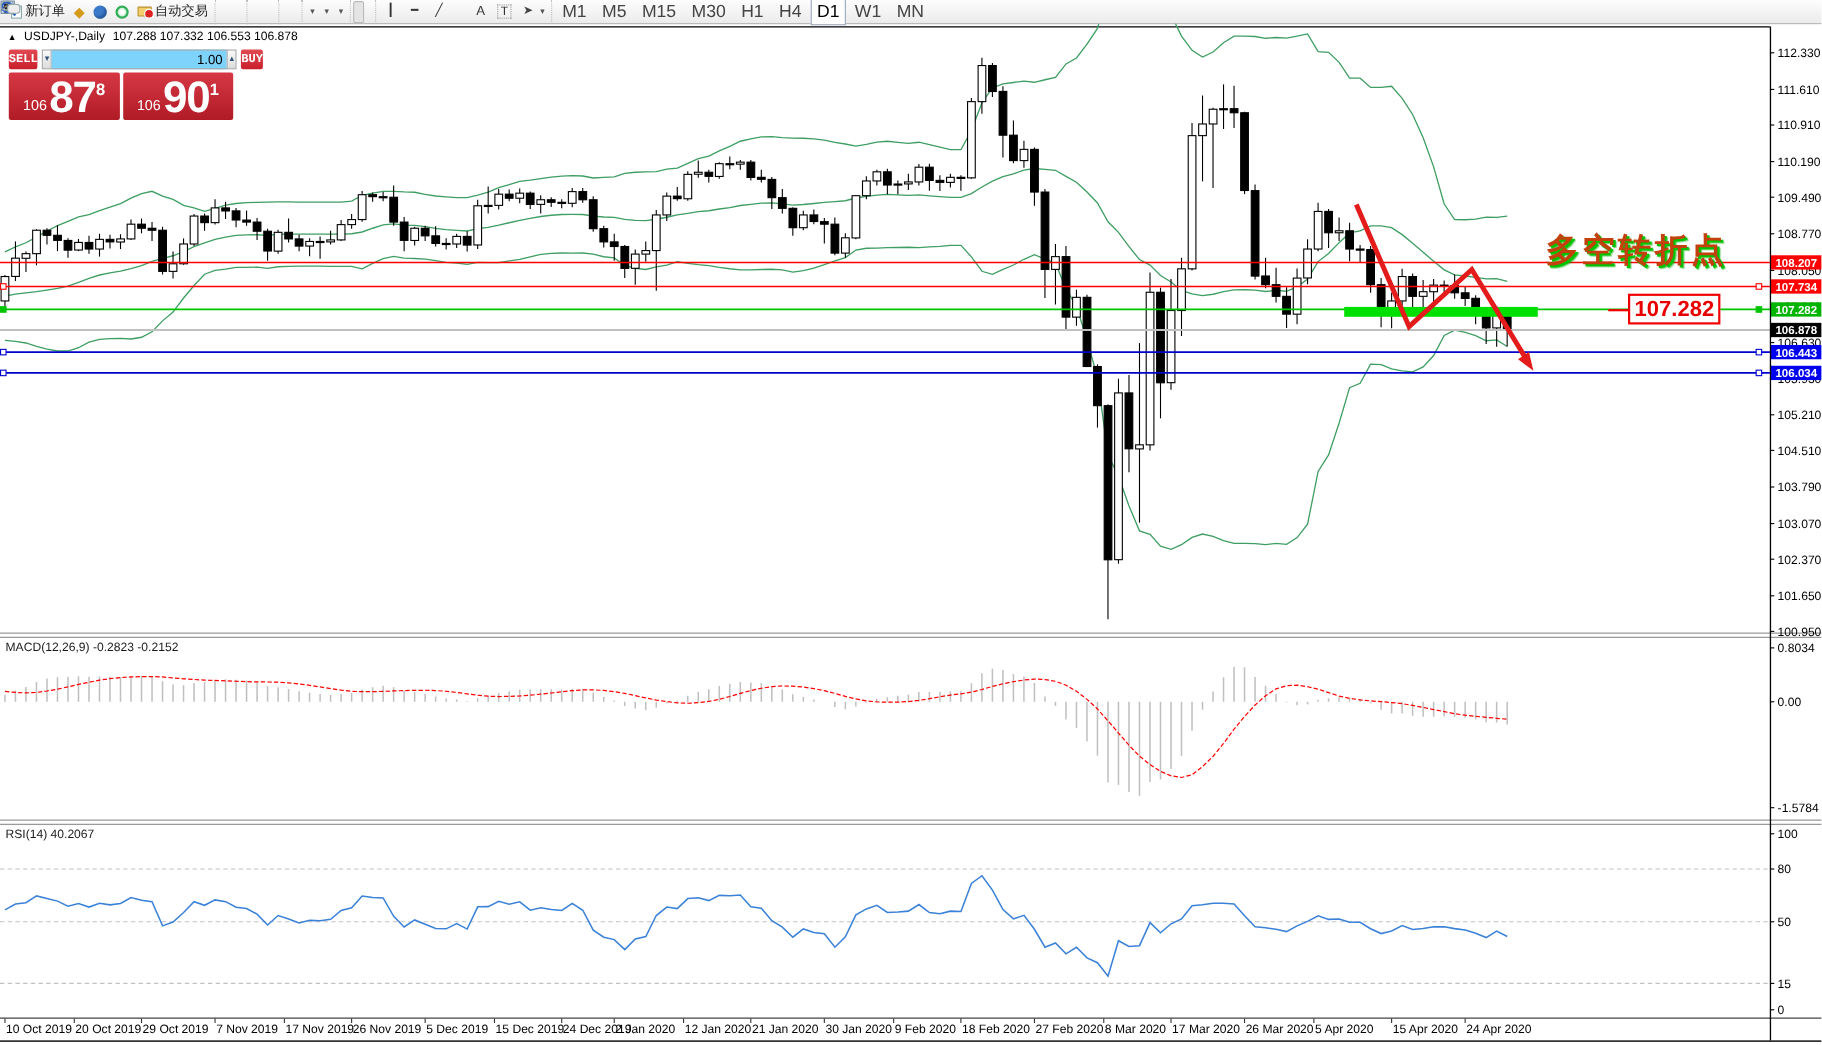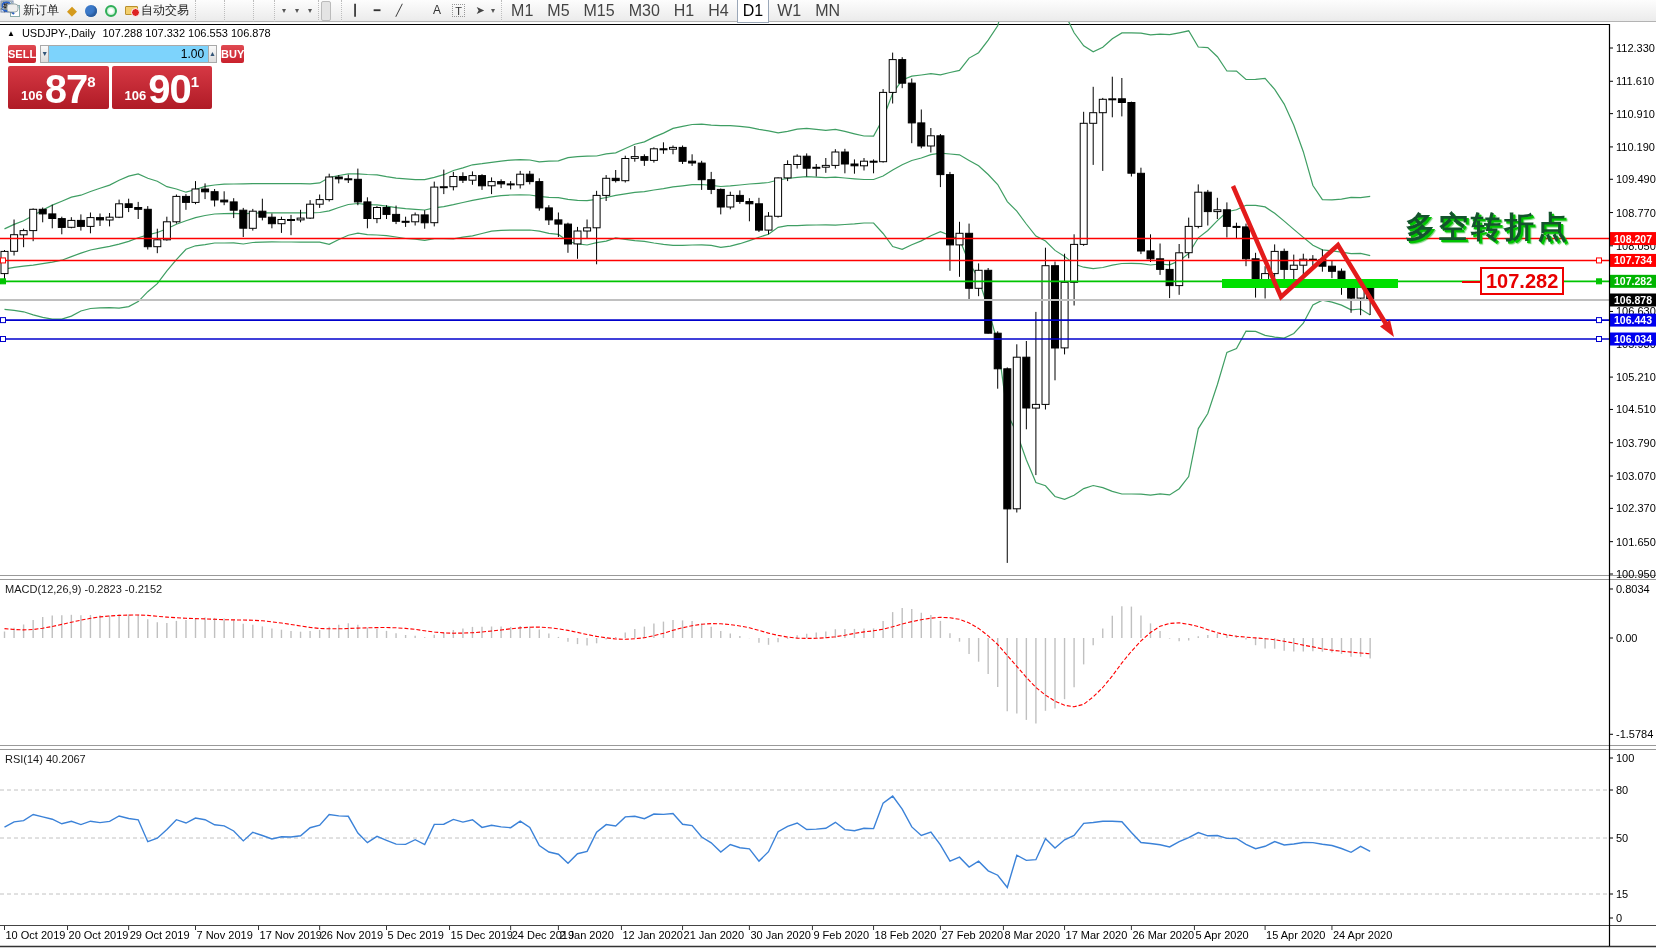--- a/index.html
+++ b/index.html
@@ -35,38 +35,38 @@
   .tb-right { margin-left:auto; display:flex; align-items:center; gap:10px; padding-right:8px; }
 
   
   .chart-header { position:absolute; left:7px; top:27px; z-index:10; font-size:11px;
     color:#000; display:flex; gap:7px; align-items:center; }
   .chart-header .tri { font-size:8px; }
 
   .trade-panel { position:absolute; left:8px; top:45px; width:204px; z-index:20; }
   .tp-row1 { display:flex; height:18px; gap:0; }
   .tp-sell,.tp-buy { width:48px; background:linear-gradient(#e04a52,#c9202c); color:#fff;
-    font-size:11px; font-weight:bold; text-align:center; line-height:18px; border-radius:2px; }
+    font-size:11px; font-weight:bold; text-align:center; line-height:18px; border-radius:2px;font-family:Liberation Mono, monospace; }
   .tp-buy { width:44px; }
   .tp-spin { width:17px; height:18px; background:linear-gradient(#fafafa,#dcdcdc);
     border:1px solid #a9a9a9; font-size:7px; color:#357; text-align:center; line-height:16px; }
   .tp-vol { flex:1; height:18px; border:1px solid #a9a9a9; border-left:none; border-right:none;
     font-size:12px; text-align:right; padding-right:4px; color:#000; background:#7dd3fc; outline:none;
     font-family:"Liberation Sans",sans-serif; }
   .tp-row2 { display:flex; gap:3px; margin-top:3px; }
   .tp-big { flex:1; height:43px; background:linear-gradient(#d63844,#b01b26); border-radius:2px;
     color:#fff; display:flex; align-items:flex-end; justify-content:center; padding-bottom:3px; }
-  .tp-big .small { font-size:13px; font-weight:bold; margin-right:2px; line-height:20px; }
+  .tp-big .small { font-size:13px; font-weight:normal; margin-right:2px; line-height:20px; }
   .tp-big .big { font-size:40px; font-weight:bold; line-height:33px; letter-spacing:-1px; }
   .tp-big .sup { font-size:15px; font-weight:bold; position:relative; top:-16px; }
 
   .ind-label { position:absolute; z-index:10; font-size:11px; color:#1a1a1a; }
 
   .annot-text { position:absolute; left:1405px; top:207px; z-index:12; font-size:30px;
-    font-weight:bold; color:#14532d; letter-spacing:3px;
+    font-weight:bold; color:#c2410c; letter-spacing:3px;
     text-shadow:2px 2px 0 #00c400, 3px 3px 1px rgba(0,170,0,.55); }
   .ptag-line { position:absolute; left:1462px; top:281px; width:18px; height:2px;
     background:#f00000; z-index:12; }
   .price-tag { position:absolute; left:1480px; top:267px; z-index:12; background:#fff;
     border:2px solid #f00000; color:#e80000; font-size:20px; font-weight:bold;
     padding:0 4px; line-height:24px; }
 
   svg { position:absolute; left:0; top:0; z-index:1; }
   svg text { font-family:"Liberation Sans",sans-serif; }
 </style>

